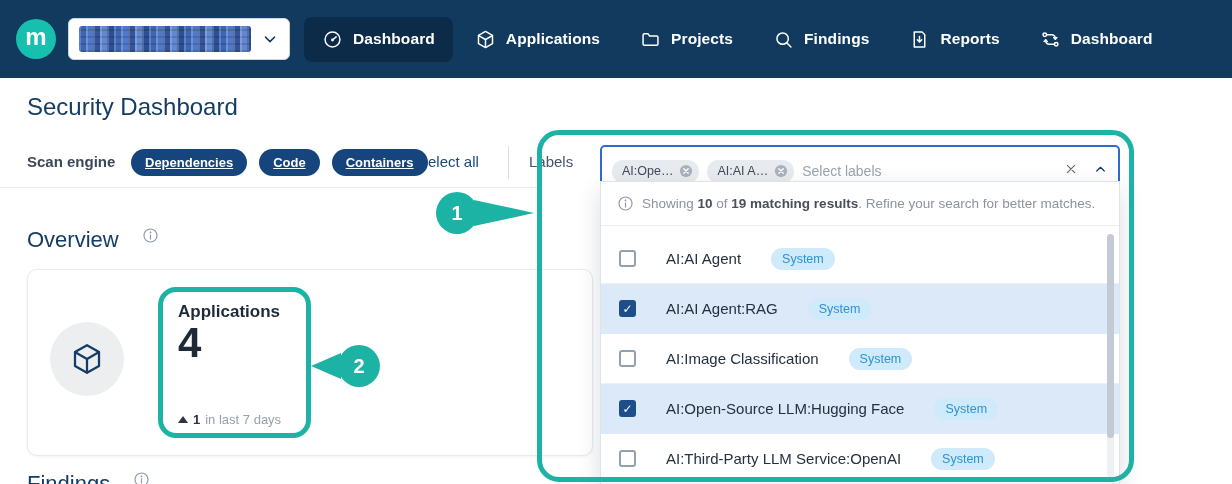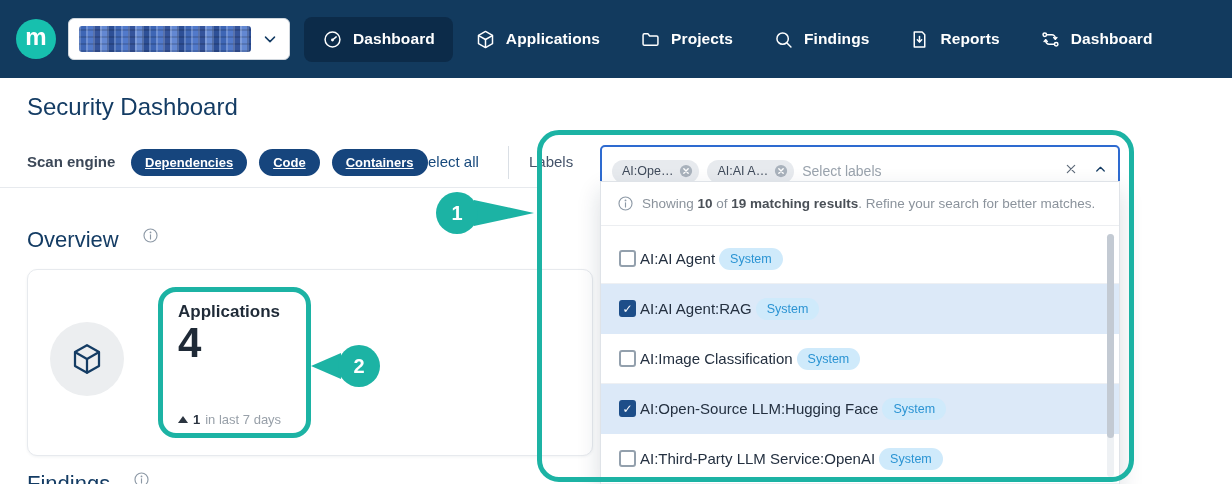--- a/index.html
+++ b/index.html
@@ -58,21 +58,21 @@
   .ms-caret svg{width:15px;height:15px;stroke:#143c64;stroke-width:2;stroke-linecap:round;stroke-linejoin:round;fill:none;cursor:pointer;}
 
   
   .dropdown{position:absolute;left:600px;top:181px;width:520px;height:303px;background:#fff;z-index:6;
         border:1px solid #dfe3e8;box-shadow:0 10px 22px rgba(16,42,67,.16);}
   .dd-summary{height:44px;display:flex;align-items:center;gap:8px;padding:0 16px;border-bottom:1px solid #eceef1;
         font-size:13.5px;color:#8b939c;}
   .dd-summary b{color:#4a5057;font-weight:700;}
   .dd-summary .info-icon svg{width:17px;height:17px;}
   .dd-spacer{height:8px;}
-  .option-row{height:50px;display:flex;align-items:center;gap:4px;padding:0 26px 0 18px;border-bottom:1px solid #eef0f3;cursor:pointer;}
+  .option-row{height:50px;display:flex;align-items:center;gap:30px;padding:0 26px 0 18px;border-bottom:1px solid #eef0f3;cursor:pointer;}
   .option-row.selected{background:var(--row-highlight);border-bottom-color:var(--row-highlight);}
   .checkbox{width:17px;height:17px;border:2px solid #93a0ad;border-radius:3px;background:#fff;flex:0 0 auto;
         display:flex;align-items:center;justify-content:center;cursor:pointer;}
   .checkbox.checked{background:var(--checkbox-checked);border-color:var(--checkbox-checked);}
   .checkbox.checked::after{content:"✓";color:#fff;font-size:12px;font-weight:bold;line-height:1;}
   .option-label{font-size:15px;color:#243040;}
   .badge{background:var(--badge-bg);color:var(--badge-text);font-size:12.5px;font-weight:500;
         padding:4px 11px;border-radius:12px;white-space:nowrap;}
   .scroll-track{position:absolute;right:5px;top:52px;bottom:6px;width:7px;background:#eef1f4;border-radius:4px;cursor:pointer;}
   .scroll-thumb{position:absolute;top:0;left:0;width:7px;height:204px;background:#c3cad3;border-radius:4px;cursor:grab;}

